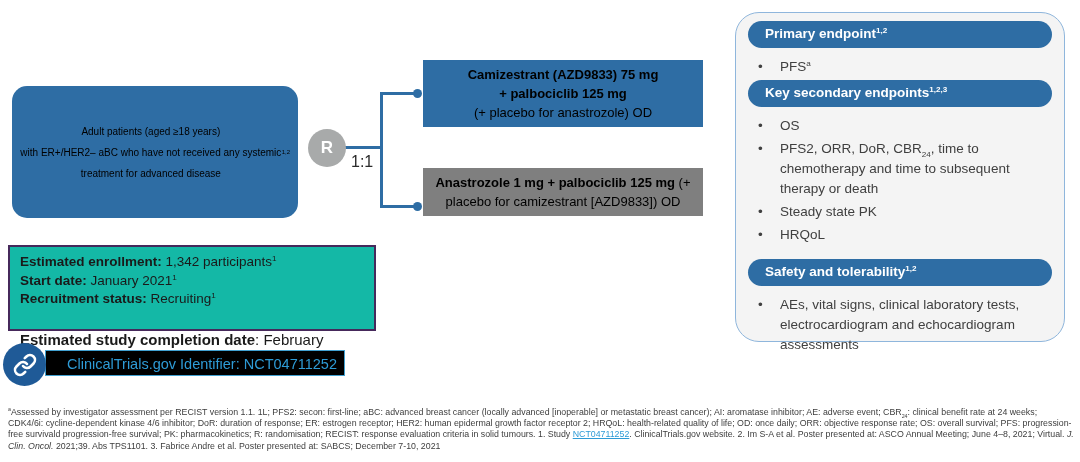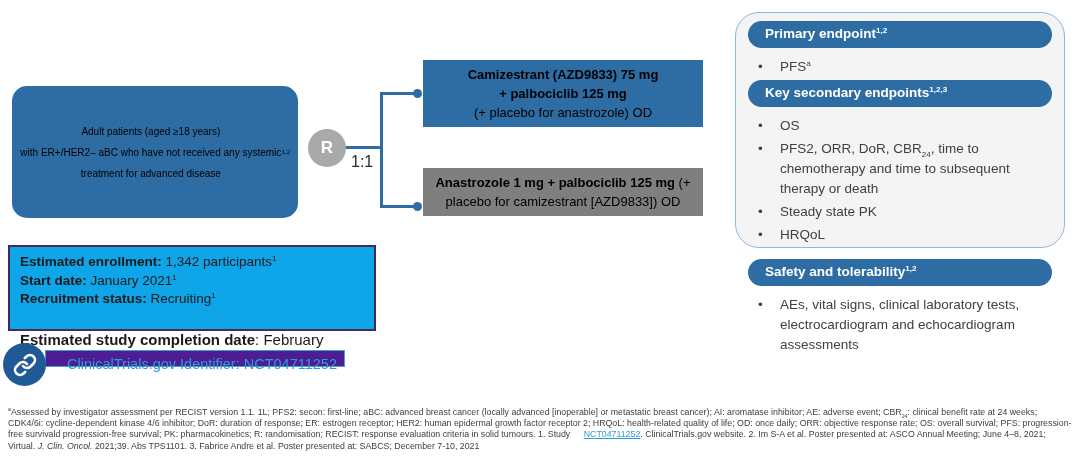--- a/index.html
+++ b/index.html
@@ -27,61 +27,61 @@
   .arm {
     position:absolute; left:423px; width:280px; color:#000000; text-align:center;
     display:flex; align-items:center; justify-content:center;
     font-size:13px; line-height:19px; padding:4px 6px;
   }
   .arm1 { top:60px; height:67px; background:#2E6DA4; }
   .arm2 { top:168px; height:48px; background:#7F7F7F; }
 
   
   .panel {
-    position:absolute; left:735px; top:12px; width:330px; height:236px;
+    position:absolute; left:735px; top:12px; width:330px; height:330px;
     background:#F4F4F4; border:1.5px solid #8FB6DC; border-radius:24px;
     padding:8px 12px 4px 12px;
   }
   .pill {
     height:27px; border-radius:16px; background:#2E6DA4; color:#fff;
     font-weight:bold; font-size:13.5px; line-height:26px; padding-left:17px;
   }
   .panel ul { list-style:none; margin:9px 0 0 0; padding:0 4px 0 10px; }
   .panel li { display:flex; font-size:13.5px; line-height:20px; color:#404040; margin-bottom:3px; }
   .panel li .blt { width:22px; flex:none; }
   .pill + ul { margin-top:9px; }
   .pill-safety { margin-top:14px; }
 
   
   .info-box {
     position:absolute; left:8px; top:245px; width:368px; height:86px;
-    border:2px solid #46295B; background:#0ea5e9; padding:6px 10px 0 10px;
+    border:2px solid #46295B; background:#14b8a6; padding:6px 10px 0 10px;
     color:#1a1a1a; font-size:13.5px; line-height:18.5px;
   }
   .info-box .big { font-size:15px; line-height:21px;margin-top:20px; }
 
   
   .nct-box {
-    position:absolute; left:45px; top:350px; width:300px; height:17px;
-    background:#4c1d95; border:1.5px solid #41A0D0; color:#2E9BD6;
+    position:absolute; left:45px; top:350px; width:300px; height:26px;
+    background:#000000; border:1.5px solid #41A0D0; color:#2E9BD6;
     font-size:14.5px; line-height:27px; text-align:center; padding-left:14px;
   }
   .link-circle {
     position:absolute; left:3px; top:343px; width:43px; height:43px; border-radius:50%;
     background:#1F5A97; display:flex; align-items:center; justify-content:center;
   }
   .link-circle svg { width:24px; height:24px; }
 
   
   .footnote {
     position:absolute; left:8px; top:407px; width:1066px;
     font-size:8.8px; line-height:11.2px; color:#3d3d3d;
   }
   .footnote i { font-style:italic; }
-  .footlink { color:#2E9BD6; text-decoration:underline;margin-left:11px; }
+  .footlink { color:#2E9BD6; text-decoration:underline; }
 </style>
 </head>
 <body>
 
 <div class="stage">
 
   <div class="patient-box">Adult patients (aged ≥18 years)<br>with ER+/HER2– aBC who have not received any systemic treatment for advanced disease<sup>1,2</sup></div>
 
   <div class="conn" style="left:344px;top:146px;width:39px;height:3px;"></div>
   <div class="conn" style="left:380px;top:92px;width:3px;height:116px;"></div>

